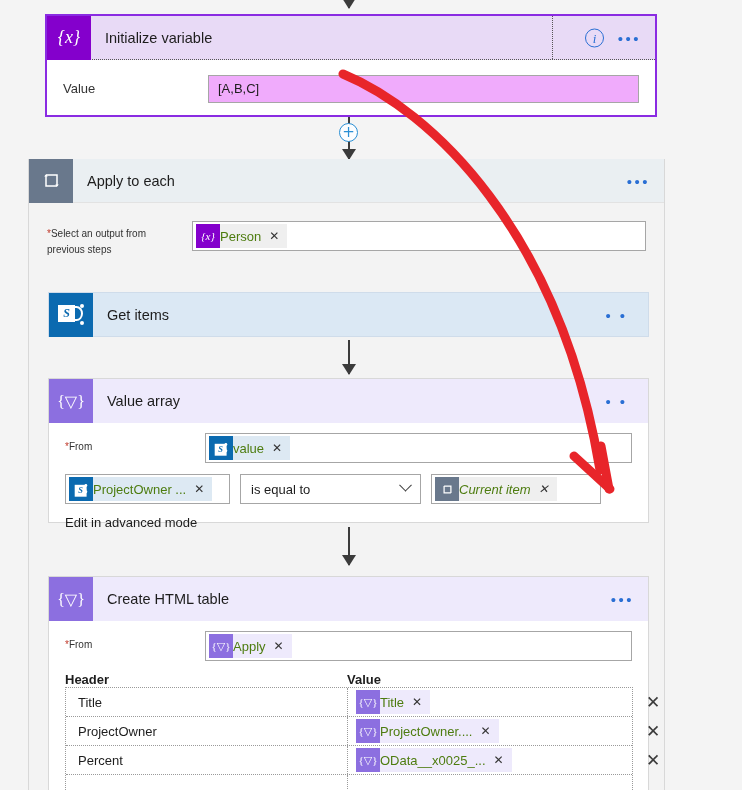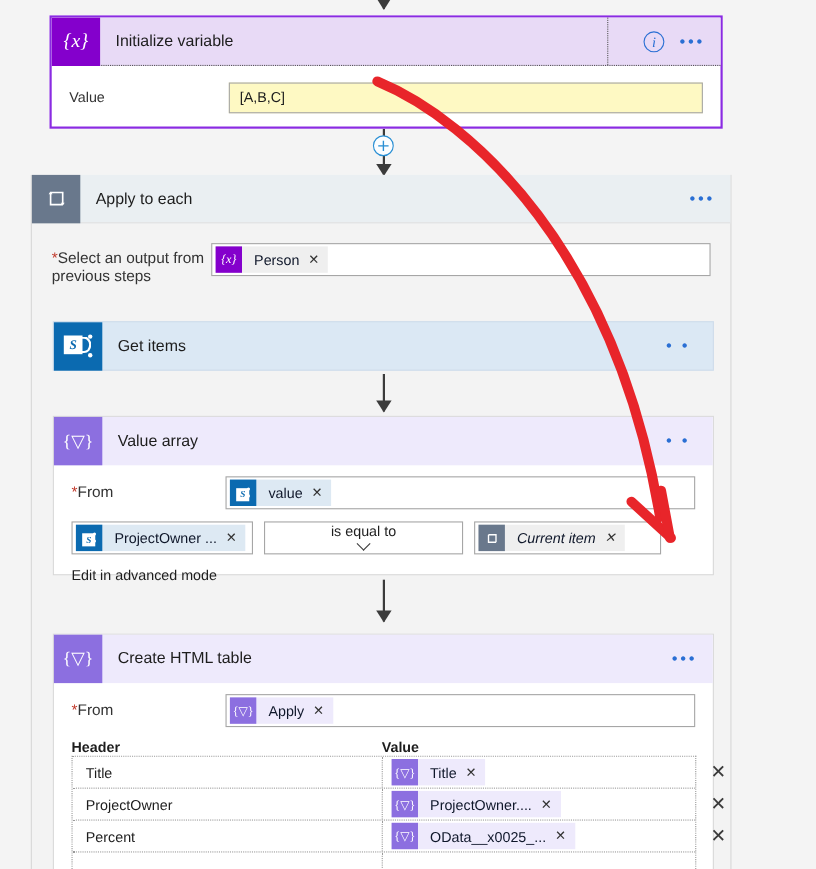--- a/index.html
+++ b/index.html
@@ -120,21 +120,21 @@
   .field-label {
     width: 145px;
     flex: 0 0 145px;
     font-size: 13px;
     color: #333;
   }
   .text-input {
     flex: 1;
     height: 28px;
     border: 1px solid #a6a6a6;
-    background: #fef9c3;
+    background: #f0abfc;
     display: flex;
     align-items: center;
     padding: 0 9px;
     font-size: 13px;
     color: #1d1d1d;
   }
 
   
   #loop-card {
     position: absolute;
@@ -151,21 +151,21 @@
   }
   #loop-head .card-icon { background: #69788c; }
   #loop-body { padding: 18px 18px 0 18px; }
   .loop-row {
     display: flex;
     align-items: flex-start;
   }
   .loop-label {
     width: 145px;
     flex: 0 0 145px;
-    font-size: 14px;
+    font-size: 10px;
     color: #333;
     line-height: 16px;
     padding-top: 5px;
   }
   .req { color: #c0392b; }
   .token-input {
     flex: 1;
     min-height: 30px;
     border: 1px solid #a6a6a6;
     background: #fff;
@@ -185,22 +185,22 @@
   .token .tk-ico {
     width: 24px; height: 24px;
     flex: 0 0 24px;
     display: flex;
     align-items: center;
     justify-content: center;
     color: #fff;
     font-size: 11px;
   }
   .token .tk-txt {
-    padding: 0 8px 0 11px;
-    color: #0f172a;
+    padding: 0 8px 0 0;
+    color: #4d7c0f;
   }
   .token .tk-x {
     padding-right: 8px;
     color: #333;
     font-size: 12px;
     cursor: pointer;
   }
   .token.var   { background: #efefef; }
   .token.var   .tk-ico { background: #8400cc; }
   .token.sp    { background: #dde9f3; }
@@ -256,21 +256,20 @@
     width: 181px;
     height: 30px;
     border: 1px solid #a6a6a6;
     background: #fff;
     display: flex;
     align-items: center;
     justify-content: space-between;
     padding: 0 10px;
     font-size: 13px;
     color: #1d1d1d;
-    flex-direction: column;
   }
   .chev {
     width: 9px; height: 9px;
     border-right: 1.4px solid #3b3b3b;
     border-bottom: 1.4px solid #3b3b3b;
     transform: rotate(45deg) translate(-3px,-3px);
   }
   .adv-link {
     margin-top: 11px;
     font-size: 13px;

